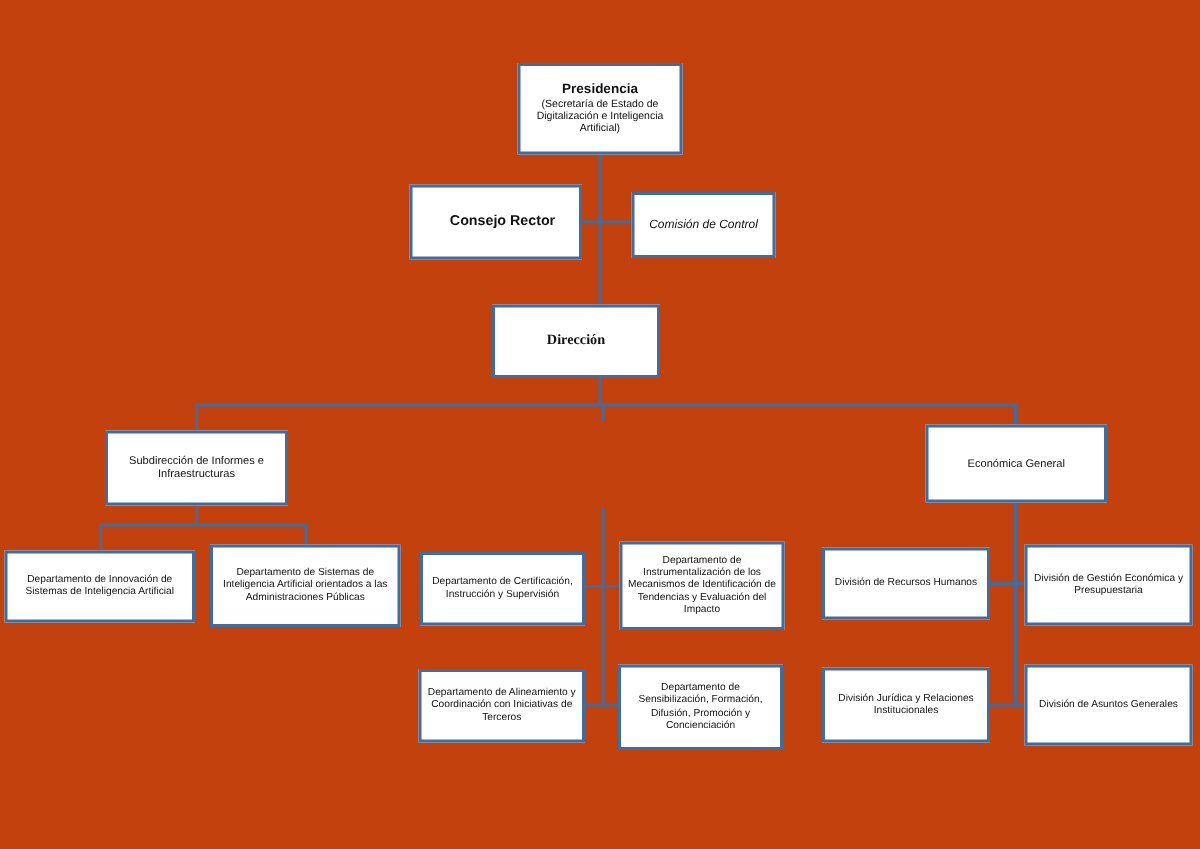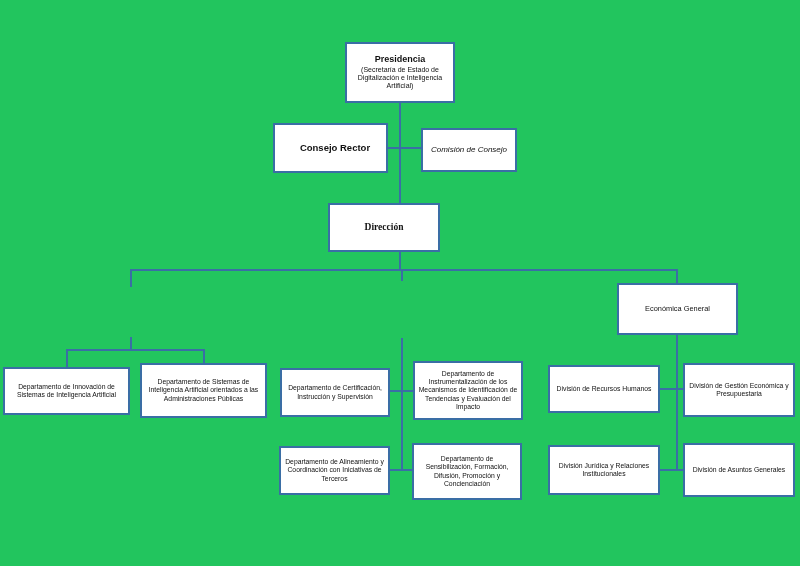--- a/index.html
+++ b/index.html
@@ -3,21 +3,21 @@
 <meta charset="utf-8">
 <style>
   :root{
     --line:#3A6EA5;
     --ink:#111111;
   }
   html,body{margin:0;padding:0;background:#ffffff;}
   #canvas{
     position:relative;
     width:800px;height:566px;
-    background:#22c55e;
+    background:#c2410c;
     font-family:"Liberation Sans", sans-serif;
     color:var(--ink);
     overflow:hidden;
   }
   .box{
     position:absolute;
     box-sizing:border-box;
     border:2px solid var(--line);
     background:#ffffff;
     display:flex;
@@ -103,27 +103,30 @@
       <span class="hd">Presidencia</span>
       <span>(Secretaría de Estado de Digitalización e Inteligencia Artificial)</span>
     </span>
   </div>
 
   <div class="box bold" id="n-consejo">
     <span>Consejo Rector</span>
   </div>
 
   <div class="box italic" id="n-comision">
-    <span>Comisión de Consejo</span>
+    <span>Comisión de Control</span>
   </div>
 
   <div class="box bold" id="n-direccion">
     <span>Dirección</span>
   </div>
 
+  <div class="box sub" id="n-sub-informes">
+    <span>Subdirección de Informes e Infraestructuras</span>
+  </div>
 
 
   <div class="box sub" id="n-secretaria">
     <span>Económica General</span>
   </div>
 
   <div class="box dept" id="n-dept-innovacion">
     <span>Departamento de Innovación de Sistemas de Inteligencia Artificial</span>
   </div>
 

